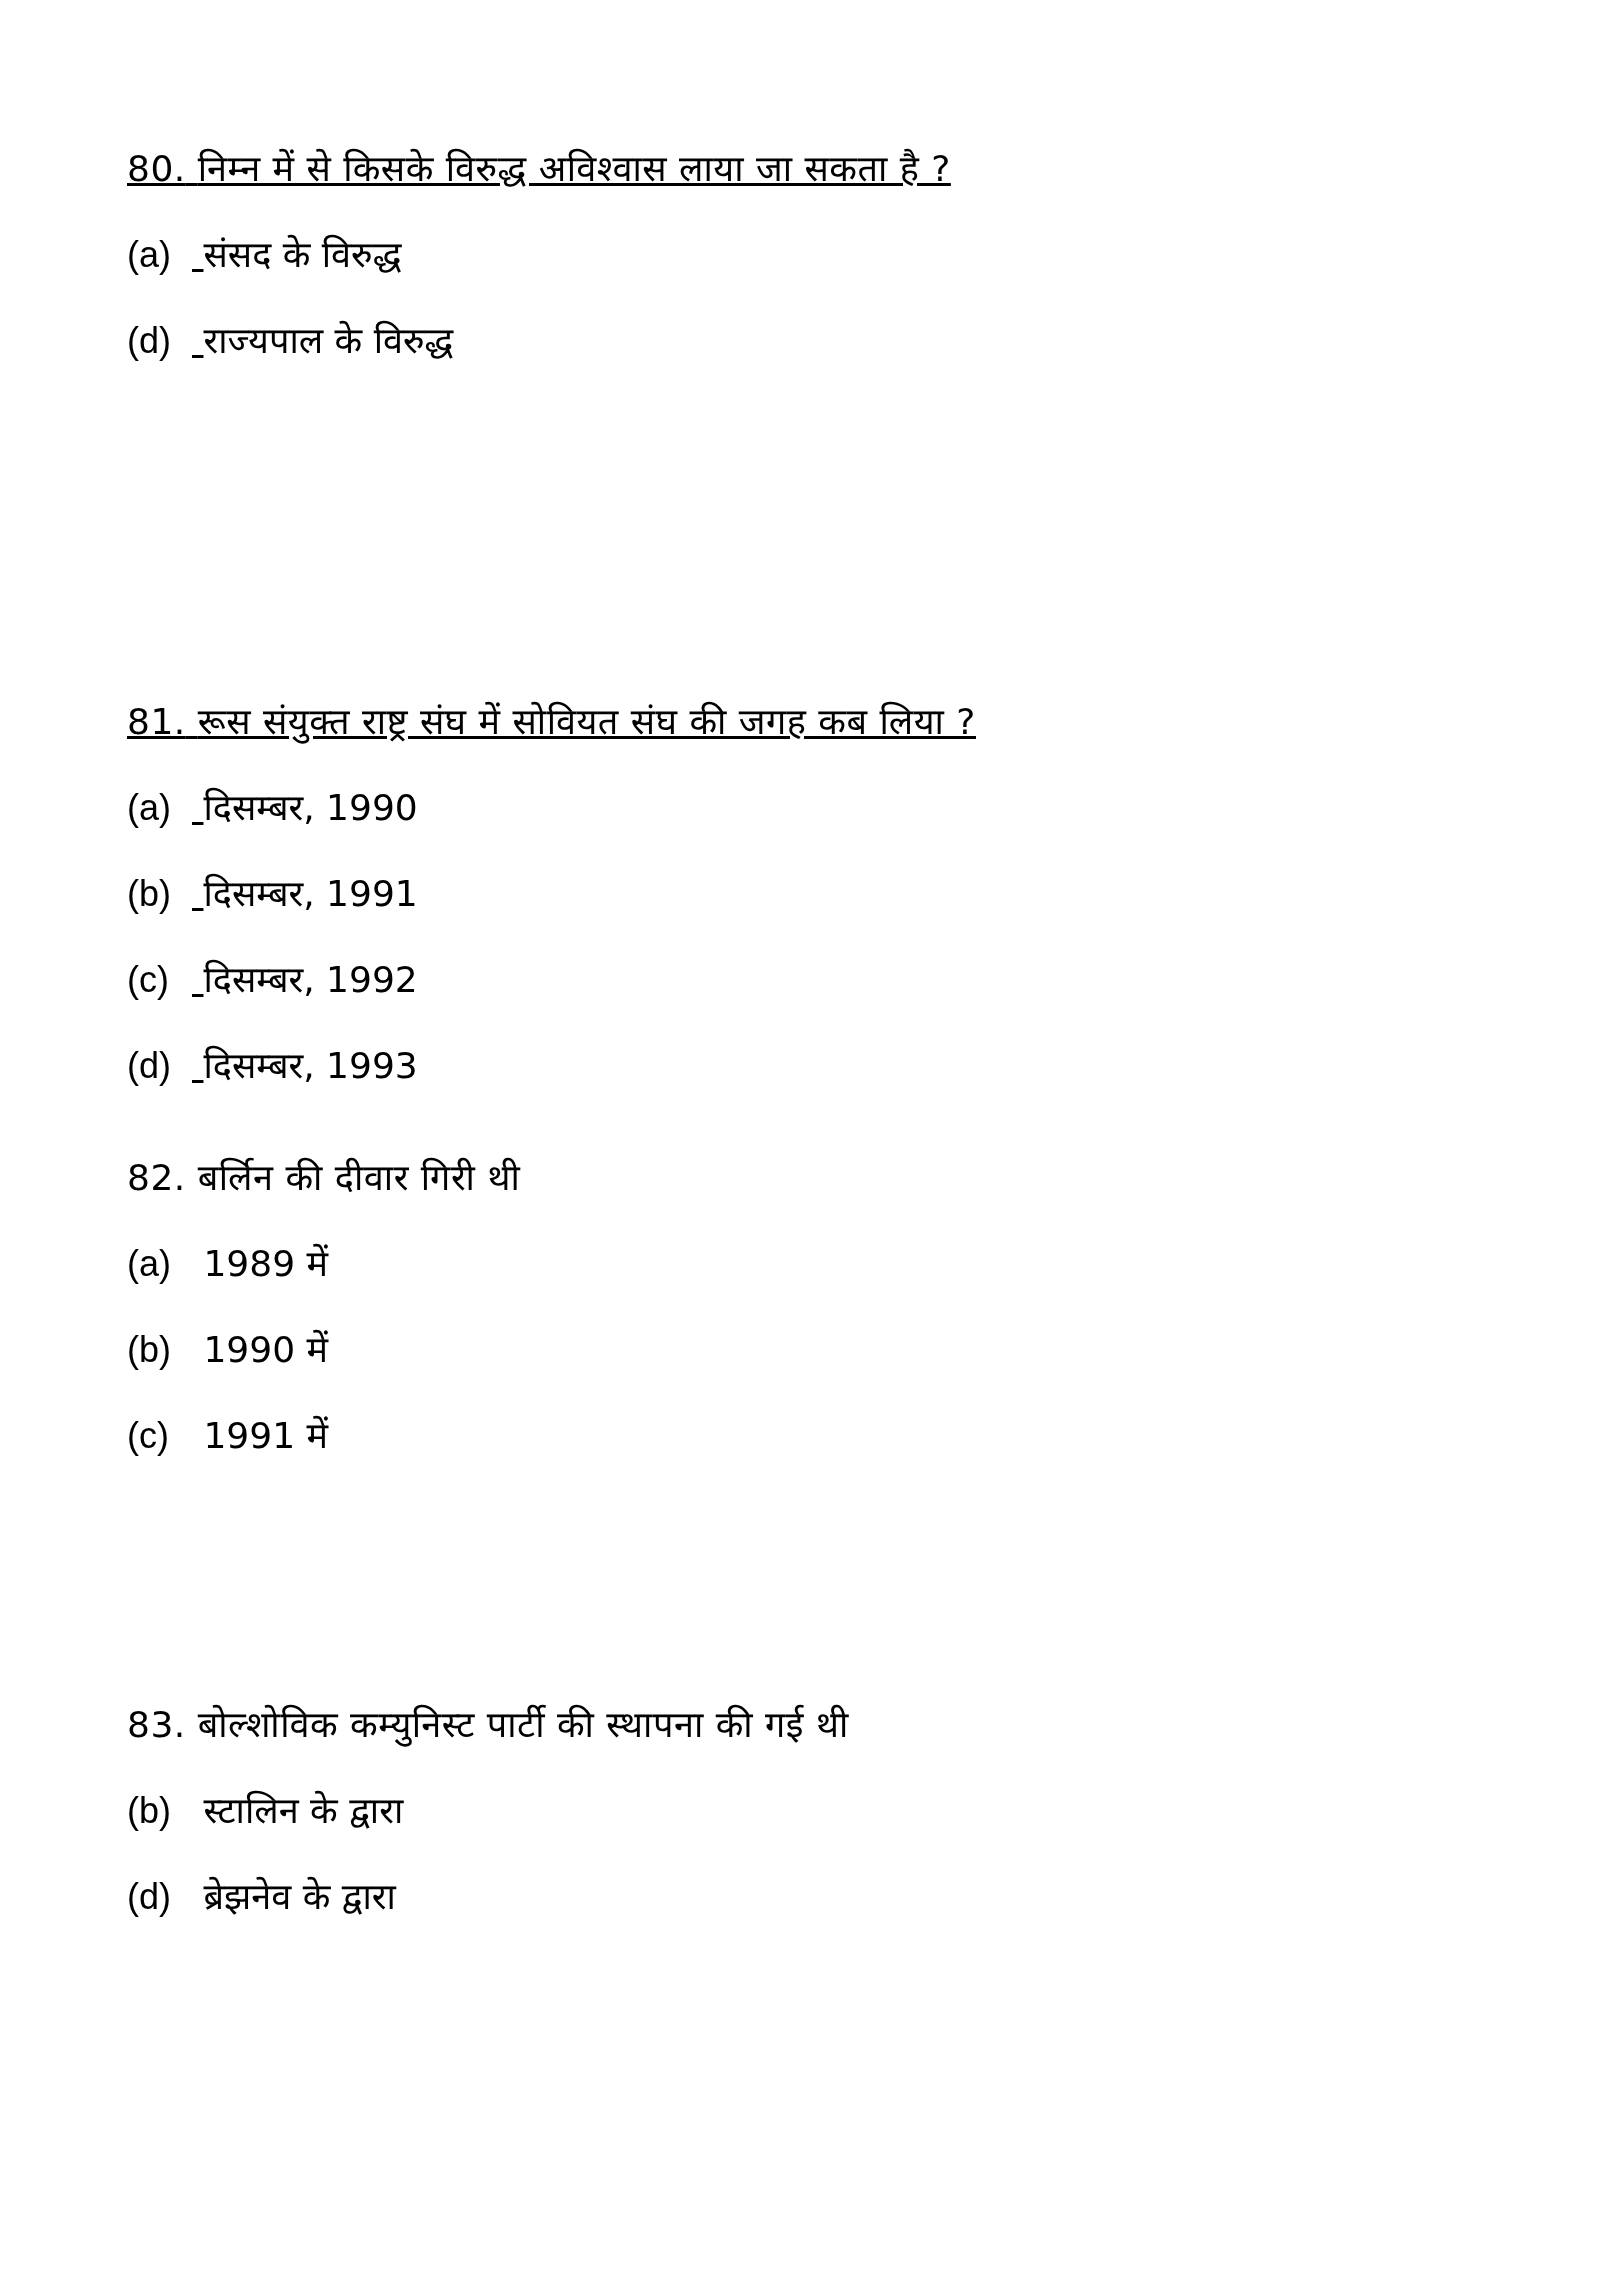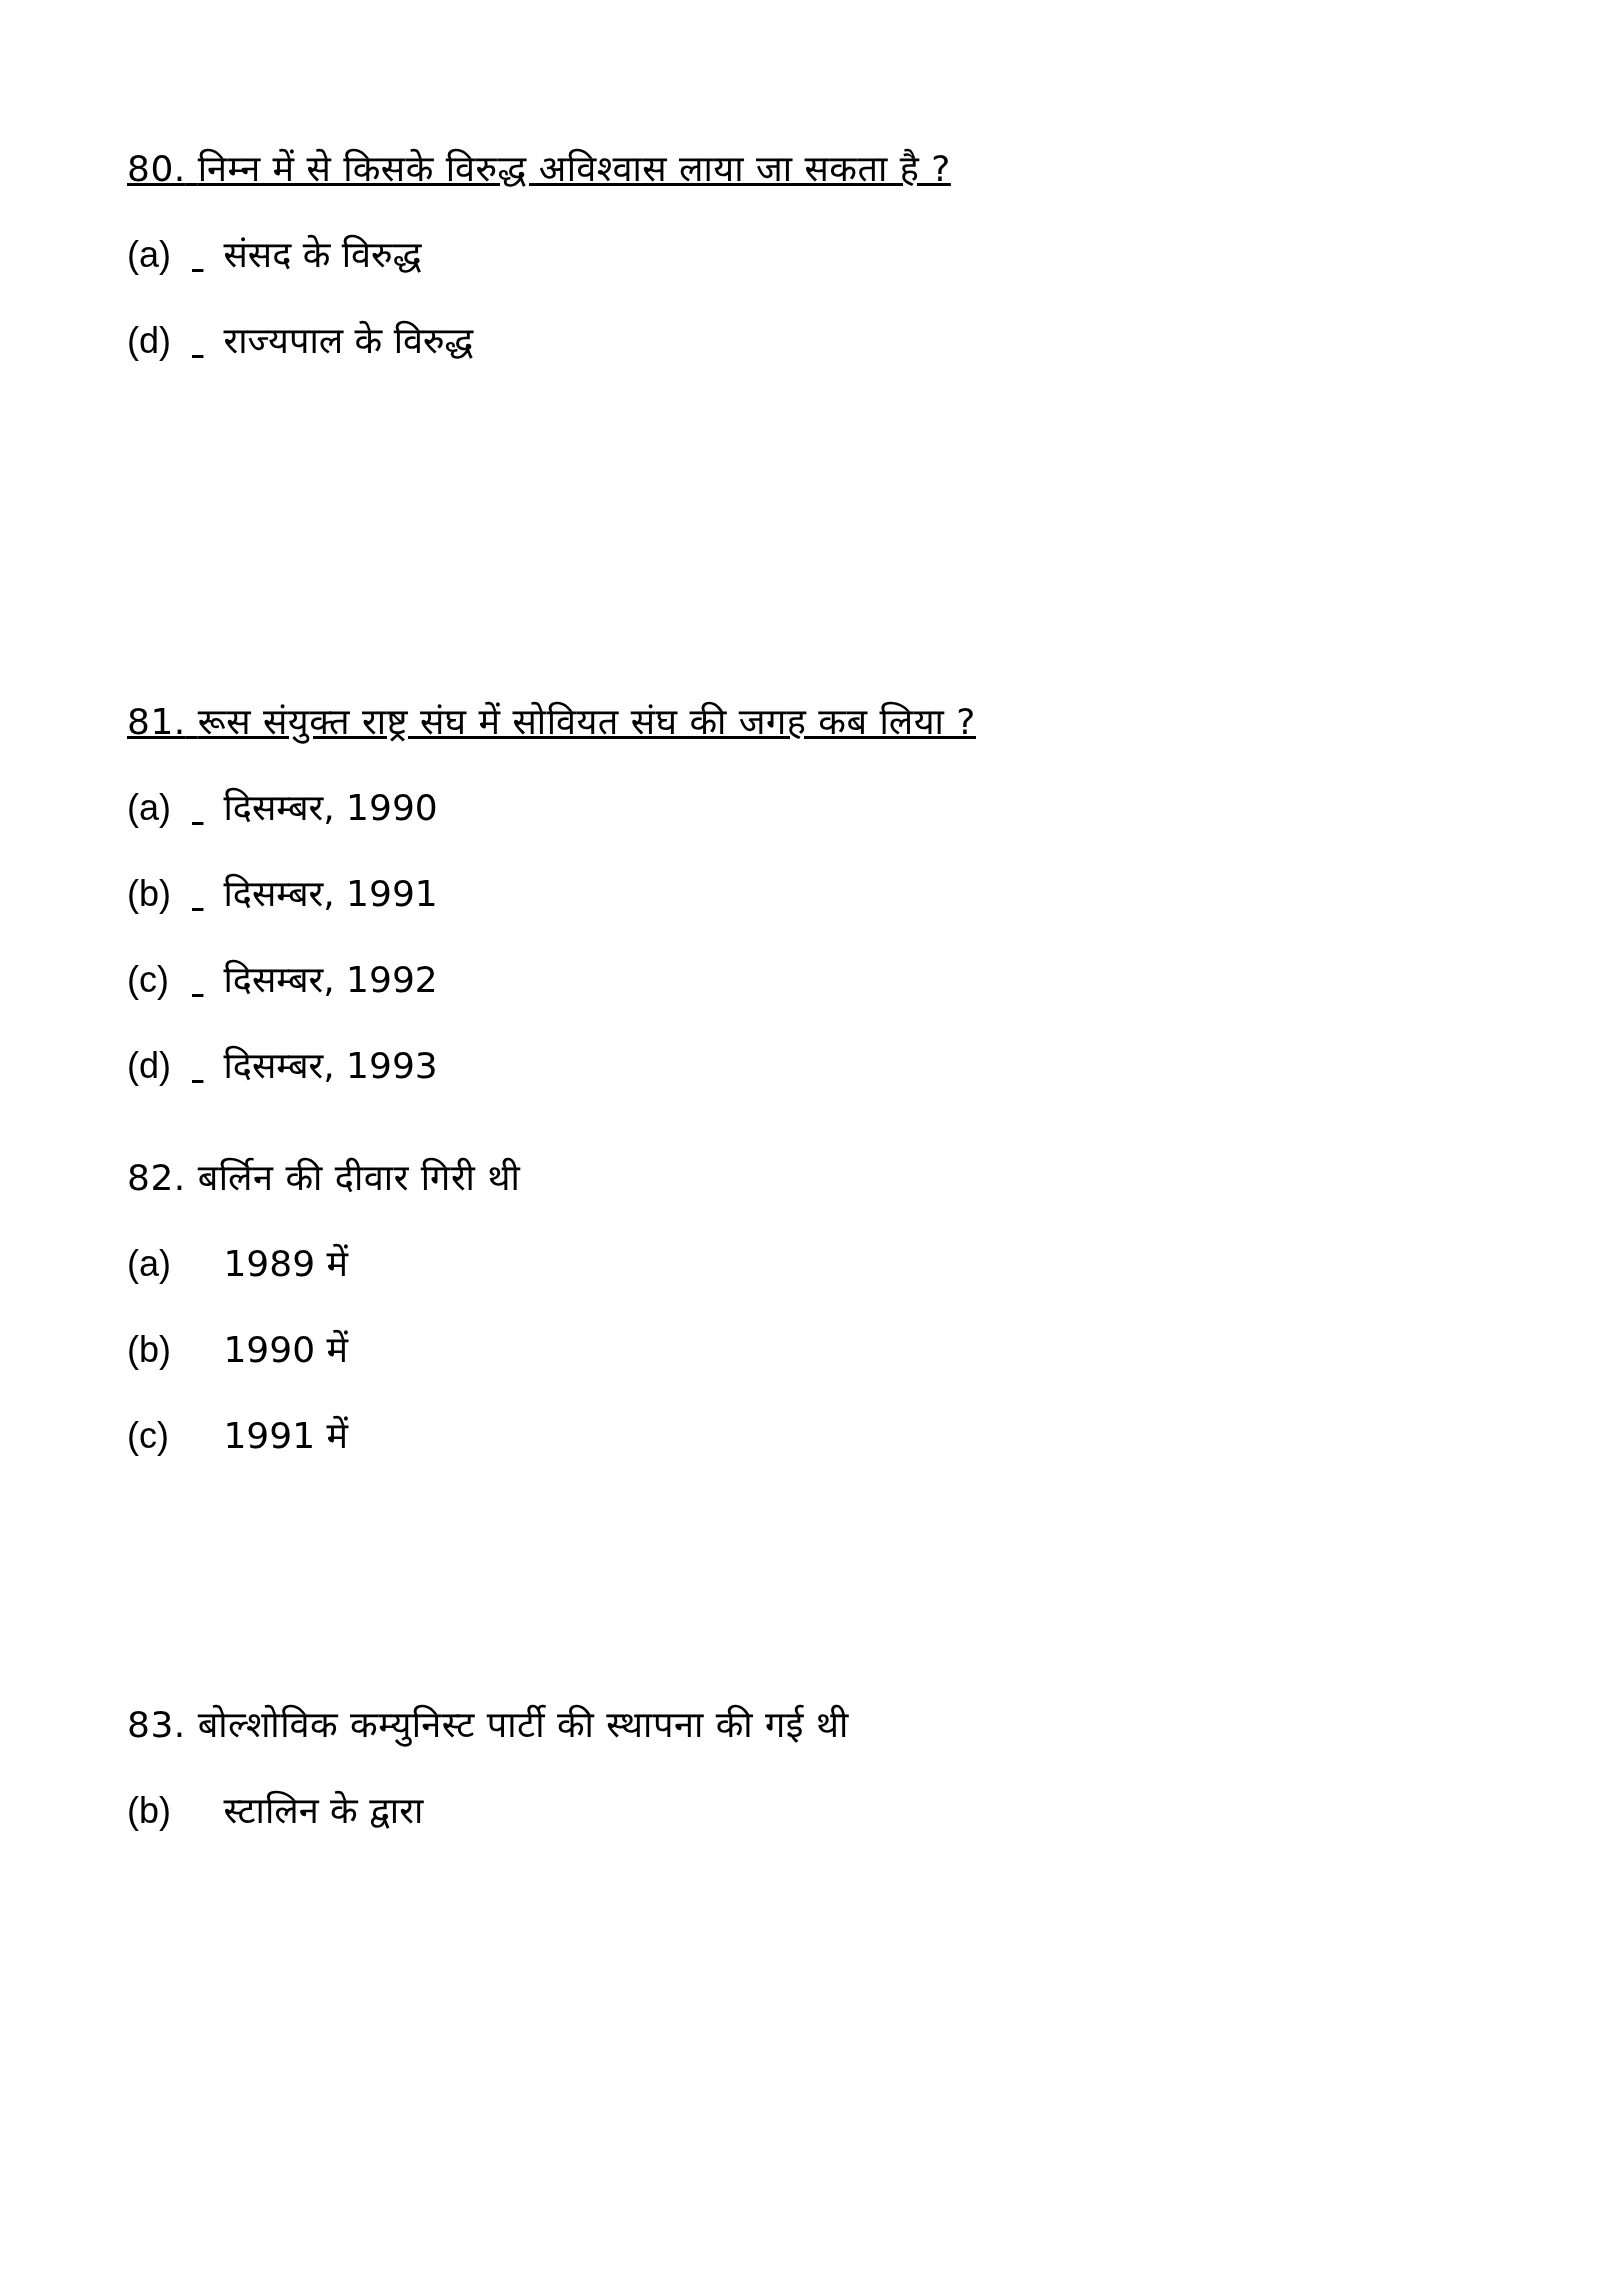--- a/index.html
+++ b/index.html
@@ -44,21 +44,20 @@
       margin-bottom: 43px;
       white-space: nowrap;
     }
     .option-label {
       display: inline-block;
       min-width: 65px;
       font-family: "Liberation Sans", sans-serif;
     }
     .option-text {
       display: inline-block;
-      margin-left: 20px;
     }
   </style>
 </head>
 <body>
 
 <div class="page">
 
   <div class="question-block" style="top:147px;text-decoration:underline;">
     <div class="question-text">
       <span>80.</span>
@@ -125,17 +124,21 @@
   <div class="question-block" style="top:1703px;">
     <div class="question-text">
       <span>83.</span>
       <span>बोल्शोविक कम्युनिस्ट पार्टी की स्थापना की गई थी</span>
     </div>
     <div class="options">
       <div class="option">
         <span class="option-label">(b)</span>
         <span class="option-text">स्टालिन के द्वारा</span>
       </div>
+      <div class="option">
+        <span class="option-label">(d)</span>
+        <span class="option-text">ब्रेझनेव के द्वारा</span>
+      </div>
     </div>
   </div>
 
 </div>
 
 
 </body></html>

